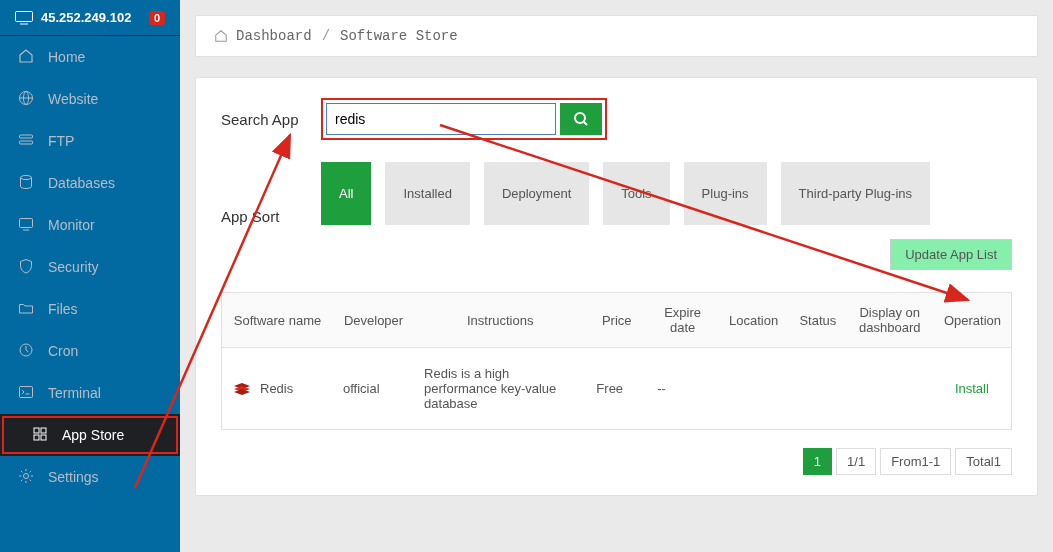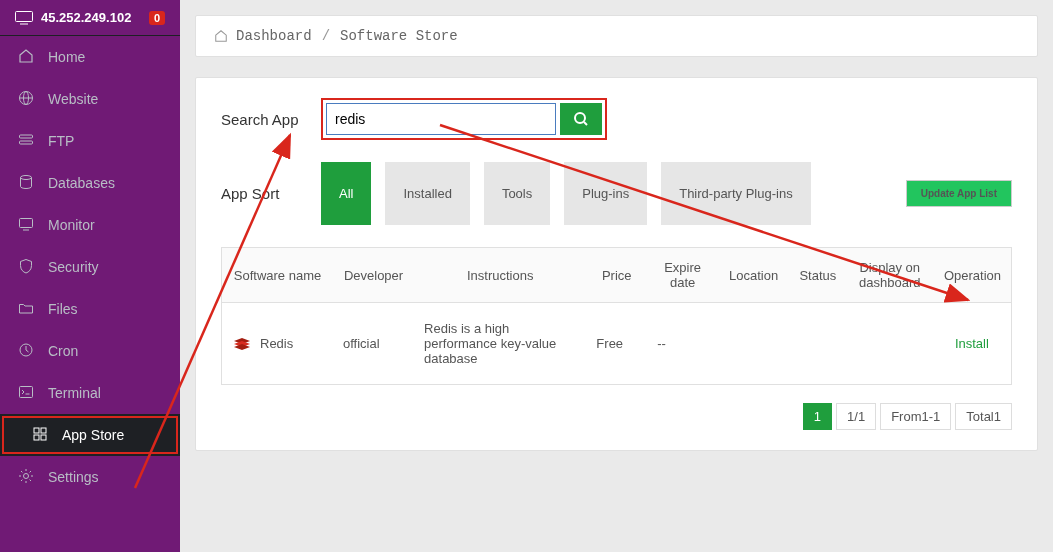--- a/index.html
+++ b/index.html
@@ -1,18 +1,18 @@
 <!DOCTYPE html>
 <html><head>
   <meta charset="utf-8">
   <style>
     * { margin: 0; padding: 0; box-sizing: border-box; }
     body { font-family: Arial, sans-serif; font-size: 14px; background: #f5f5f5; width: 1053px; height: 552px; overflow: hidden; display: flex; }
     
-    .sidebar { width: 180px; background: #701a75; color: #fff; height: 100%; }
+    .sidebar { width: 180px; background: #0369a1; color: #fff; height: 100%; }
     .sidebar-header { display: flex; align-items: center; padding: 10px 15px; border-bottom: 1px solid #1e2024; }
     .sidebar-header .monitor-icon { display: inline-block; }
     .sidebar-header .ip { flex: 1; margin-left: 8px; font-size: 13px; font-weight: bold; color: #fff; }
     .notif-badge { background: #d9261c; color: #fff; font-size: 11px; font-weight: bold; padding: 1px 5px; border-radius: 3px; }
     .nav-item { display: flex; align-items: center; padding: 12px 18px; color: #b8bdc5; cursor: pointer; }
     .nav-item.active { background: #1e2024; color: #fff; }
     .nav-item .nav-icon { width: 18px; height: 18px; display: inline-block; }
     .nav-item .nav-label { margin-left: 12px; font-size: 14px; }
     .nav-item.highlighted { outline: 2px solid #d9261c; outline-offset: -4px; padding-left: 32px; }
     
@@ -24,21 +24,21 @@
     .panel { background: #fff; border: 1px solid #e0e0e0; margin: 20px 15px 15px 15px; padding: 20px 25px; border-radius: 2px; }
     .row { display: flex; align-items: center; margin-bottom: 22px; }
     .row-label { width: 100px; font-size: 15px; color: #333; }
     .search-wrap { display: flex; border: 2px solid #d9261c; padding: 3px; }
     .search-input { width: 230px; height: 32px; border: 1px solid #4a7cbf; padding: 0 8px; font-size: 14px; outline: none; }
     .search-btn { width: 42px; height: 32px; background: #1f9e3d; border: none; display: flex; align-items: center; justify-content: center; cursor: pointer; margin-left: 4px; }
     
     .sort-tabs { display: flex; gap: 14px; align-items: center; flex-wrap: wrap; }
     .sort-tab { padding: 24px 18px; background: #e6e6e6; color: #555; font-size: 13px; cursor: pointer; border: none; }
     .sort-tab.active { background: #1f9e3d; color: #fff; }
-    .update-btn { padding: 7px 14px; background: #22c55e; border: 1px solid #ccc; color: #555; font-size: 10px; cursor: pointer; margin-left: auto; font-weight: bold; }
+    .update-btn { padding: 7px 14px; background: #86efac; border: 1px solid #ccc; color: #555; font-size: 13px; cursor: pointer; margin-left: auto; }
     
     .table { width: 100%; border: 1px solid #e0e0e0; border-collapse: collapse; }
     .table th { text-align: center; padding: 12px 10px; font-size: 13px; font-weight: normal; color: #555; background: #fafafa; border-bottom: 1px solid #e0e0e0; }
     .table td { padding: 18px 10px; font-size: 13px; color: #555; border-bottom: 1px solid #e0e0e0; vertical-align: middle; }
     .software-cell { display: flex; align-items: center; }
     .software-icon { width: 20px; height: 20px; display: inline-block; margin-right: 8px; }
     .install-link { color: #1f9e3d; cursor: pointer; font-weight: 500; }
     
     .pagination { display: flex; justify-content: flex-end; margin-top: 18px; gap: 4px; }
     .page-item { padding: 5px 10px; border: 1px solid #ddd; font-size: 13px; color: #555; }
@@ -188,20 +188,21 @@
             </span>
         </button>
       </div>
     </div>
 
     <div class="row">
       <div class="row-label">App Sort</div>
       <div class="sort-tabs" style="flex:1;">
         <button class="sort-tab active">All</button>
         <button class="sort-tab">Installed</button>
+        <button class="sort-tab">Deployment</button>
         <button class="sort-tab">Tools</button>
         <button class="sort-tab">Plug-ins</button>
         <button class="sort-tab">Third-party Plug-ins</button>
         <button class="update-btn">Update App List</button>
       </div>
     </div>
 
     <table class="table">
       <thead>
         <tr>

